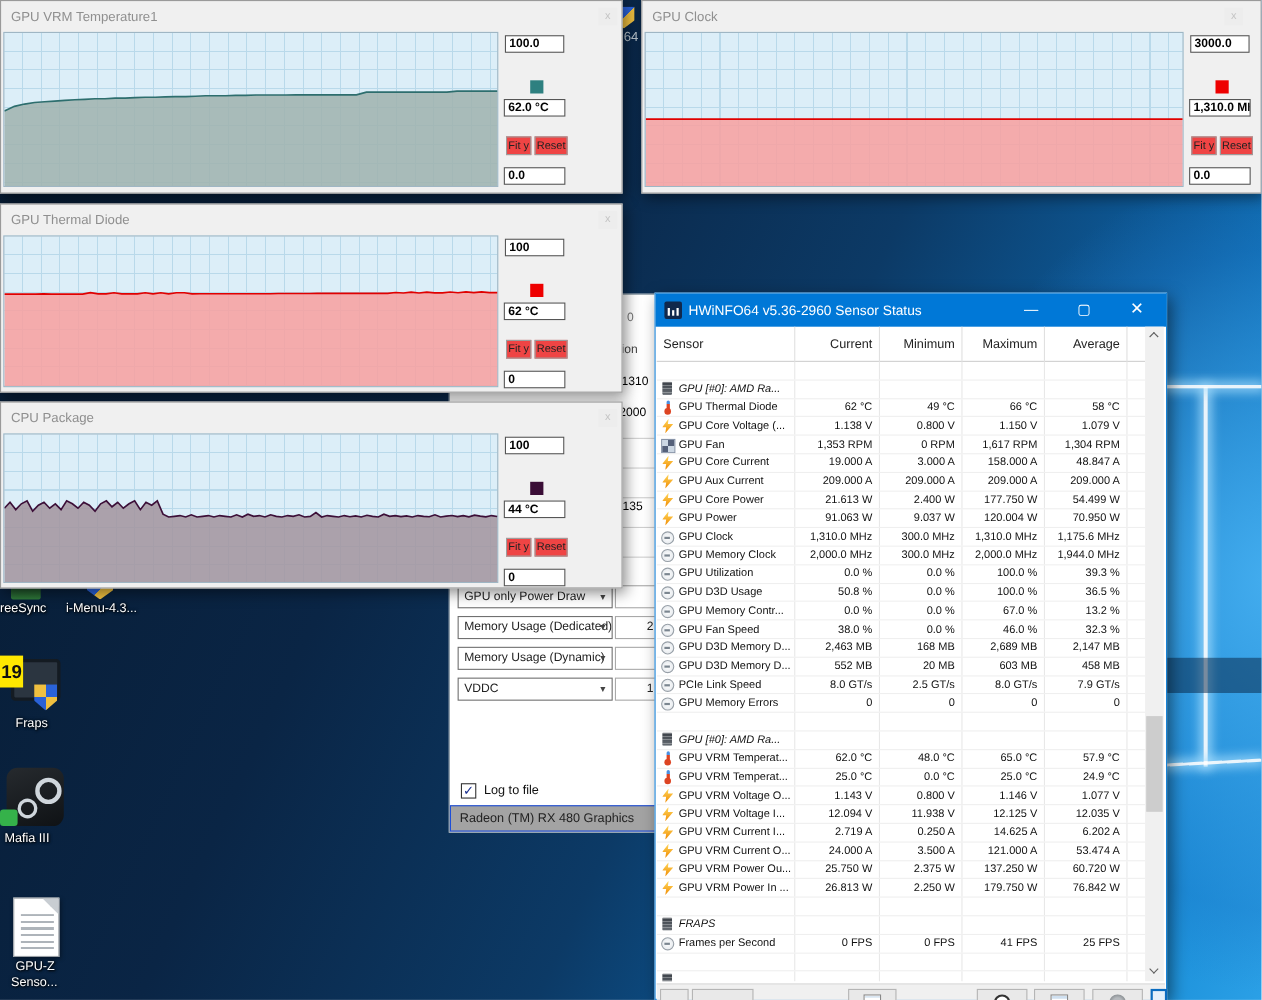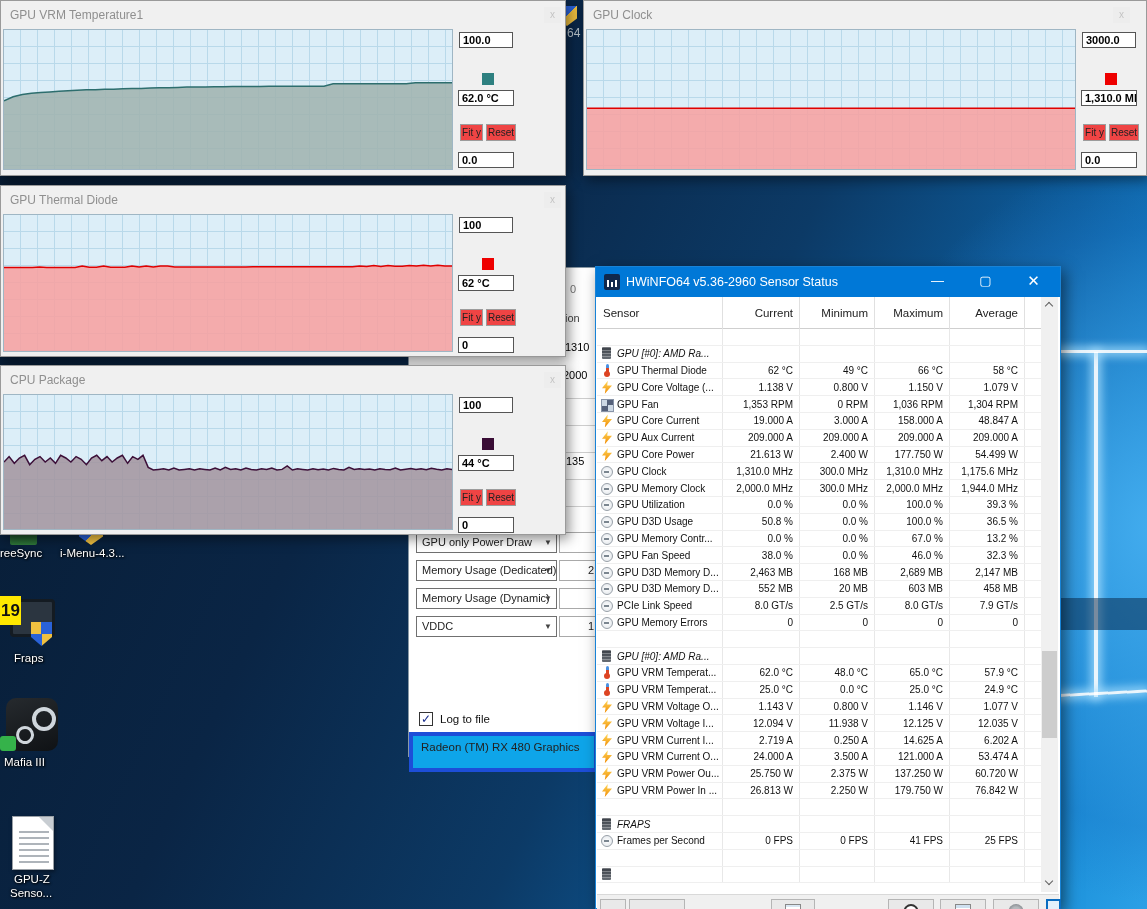--- a/index.html
+++ b/index.html
@@ -65,21 +65,21 @@
 
   
   #gpuz{position:absolute;left:408px;top:267px;width:189px;height:490px;background:#fff;border:1px solid #8a9aa6;z-index:1;}
   .frag{position:absolute;font-size:11px;color:#333;}
   .fragline{position:absolute;left:146px;width:43px;border-top:1px solid #cfcfcf;}
   .dd{position:absolute;left:7px;width:141px;height:21px;border:1px solid #707070;background:#fff;font-size:11px;color:#222;line-height:19px;padding-left:5px;white-space:nowrap;overflow:hidden;}
   .dd .arr{position:absolute;right:4px;top:0;font-size:8px;color:#444;}
   .ddval{position:absolute;left:150px;width:39px;height:21px;border:1px solid #a9a9a9;background:#fff;font-size:11px;color:#222;line-height:19px;text-align:right;padding-right:3px;}
   #gpuz-check{position:absolute;left:10px;top:444px;width:14px;height:14px;border:1px solid #333;background:#fff;font-size:12px;line-height:13px;text-align:center;color:#1a2f8f;}
   #gpuz-checklabel{position:absolute;left:31px;top:445px;font-size:11.5px;color:#111;}
-  #gpuz-status{position:absolute;left:0px;top:464px;width:189px;height:40px;background:#0ea5e9;border:4px solid #1d4ed8;font-size:11.5px;color:#222;line-height:22px;padding-left:8px;}
+  #gpuz-status{position:absolute;left:0px;top:464px;width:189px;height:24px;background:#a3a3a3;border:1px solid #1d4ed8;font-size:11.5px;color:#222;line-height:22px;padding-left:8px;}
 
   
   .dlabel{position:absolute;color:#fff;font-size:11.5px;text-shadow:1px 1px 2px #000, 0 0 3px #000;z-index:1;}
   .dicon{position:absolute;z-index:1;}
   #frag-shield-top{left:557px;top:6px;width:20px;height:20px;clip-path:polygon(0 0,100% 0,100% 62%,50% 100%,0 62%);background:linear-gradient(135deg,#2a62d8 50%,#f0c040 50%);}
   #frag-freesync{left:10px;top:528px;width:27px;height:17px;background:linear-gradient(#12301c,#2f7a3a);border-radius:2px;}
   #frag-imenu{left:79px;top:526px;width:24px;height:19px;clip-path:polygon(0 0,100% 0,100% 55%,50% 100%,0 55%);background:linear-gradient(135deg,#2a62d8 50%,#f0c040 50%);}
   #fraps-badge{left:0px;top:596px;width:21px;height:29px;background:#ffe800;color:#111;font-weight:bold;font-size:17px;text-align:center;line-height:29px;z-index:1;}
   #fraps-monitor{left:10px;top:599px;width:45px;height:38px;background:#2b3540;border:3px solid #141b22;border-radius:4px;}
   #fraps-shield{left:31px;top:622px;width:21px;height:24px;clip-path:polygon(0 0,100% 0,100% 62%,50% 100%,0 62%);background:conic-gradient(from 0deg,#2a62d8 0 25%,#f0c040 0 50%,#2a62d8 0 75%,#f0c040 0);}
@@ -271,21 +271,21 @@
           <div class="sc val2">1.150 V</div>
           <div class="sc val2">1.079 V</div>
         </div>
         <div class="srow">
           <div class="sc name">
             <span class="ric ric-fan"></span>
             <span>GPU Fan</span>
           </div>
           <div class="sc val">1,353 RPM</div>
           <div class="sc val2">0 RPM</div>
-          <div class="sc val2">1,036 RPM</div>
+          <div class="sc val2">1,617 RPM</div>
           <div class="sc val2">1,304 RPM</div>
         </div>
         <div class="srow">
           <div class="sc name">
             <span class="ric ric-volt"></span>
             <span>GPU Core Current</span>
           </div>
           <div class="sc val">19.000 A</div>
           <div class="sc val2">3.000 A</div>
           <div class="sc val2">158.000 A</div>
@@ -303,20 +303,30 @@
         </div>
         <div class="srow">
           <div class="sc name">
             <span class="ric ric-volt"></span>
             <span>GPU Core Power</span>
           </div>
           <div class="sc val">21.613 W</div>
           <div class="sc val2">2.400 W</div>
           <div class="sc val2">177.750 W</div>
           <div class="sc val2">54.499 W</div>
+        </div>
+        <div class="srow">
+          <div class="sc name">
+            <span class="ric ric-volt"></span>
+            <span>GPU Power</span>
+          </div>
+          <div class="sc val">91.063 W</div>
+          <div class="sc val2">9.037 W</div>
+          <div class="sc val2">120.004 W</div>
+          <div class="sc val2">70.950 W</div>
         </div>
         <div class="srow">
           <div class="sc name">
             <span class="ric ric-clock"></span>
             <span>GPU Clock</span>
           </div>
           <div class="sc val">1,310.0 MHz</div>
           <div class="sc val2">300.0 MHz</div>
           <div class="sc val2">1,310.0 MHz</div>
           <div class="sc val2">1,175.6 MHz</div>

